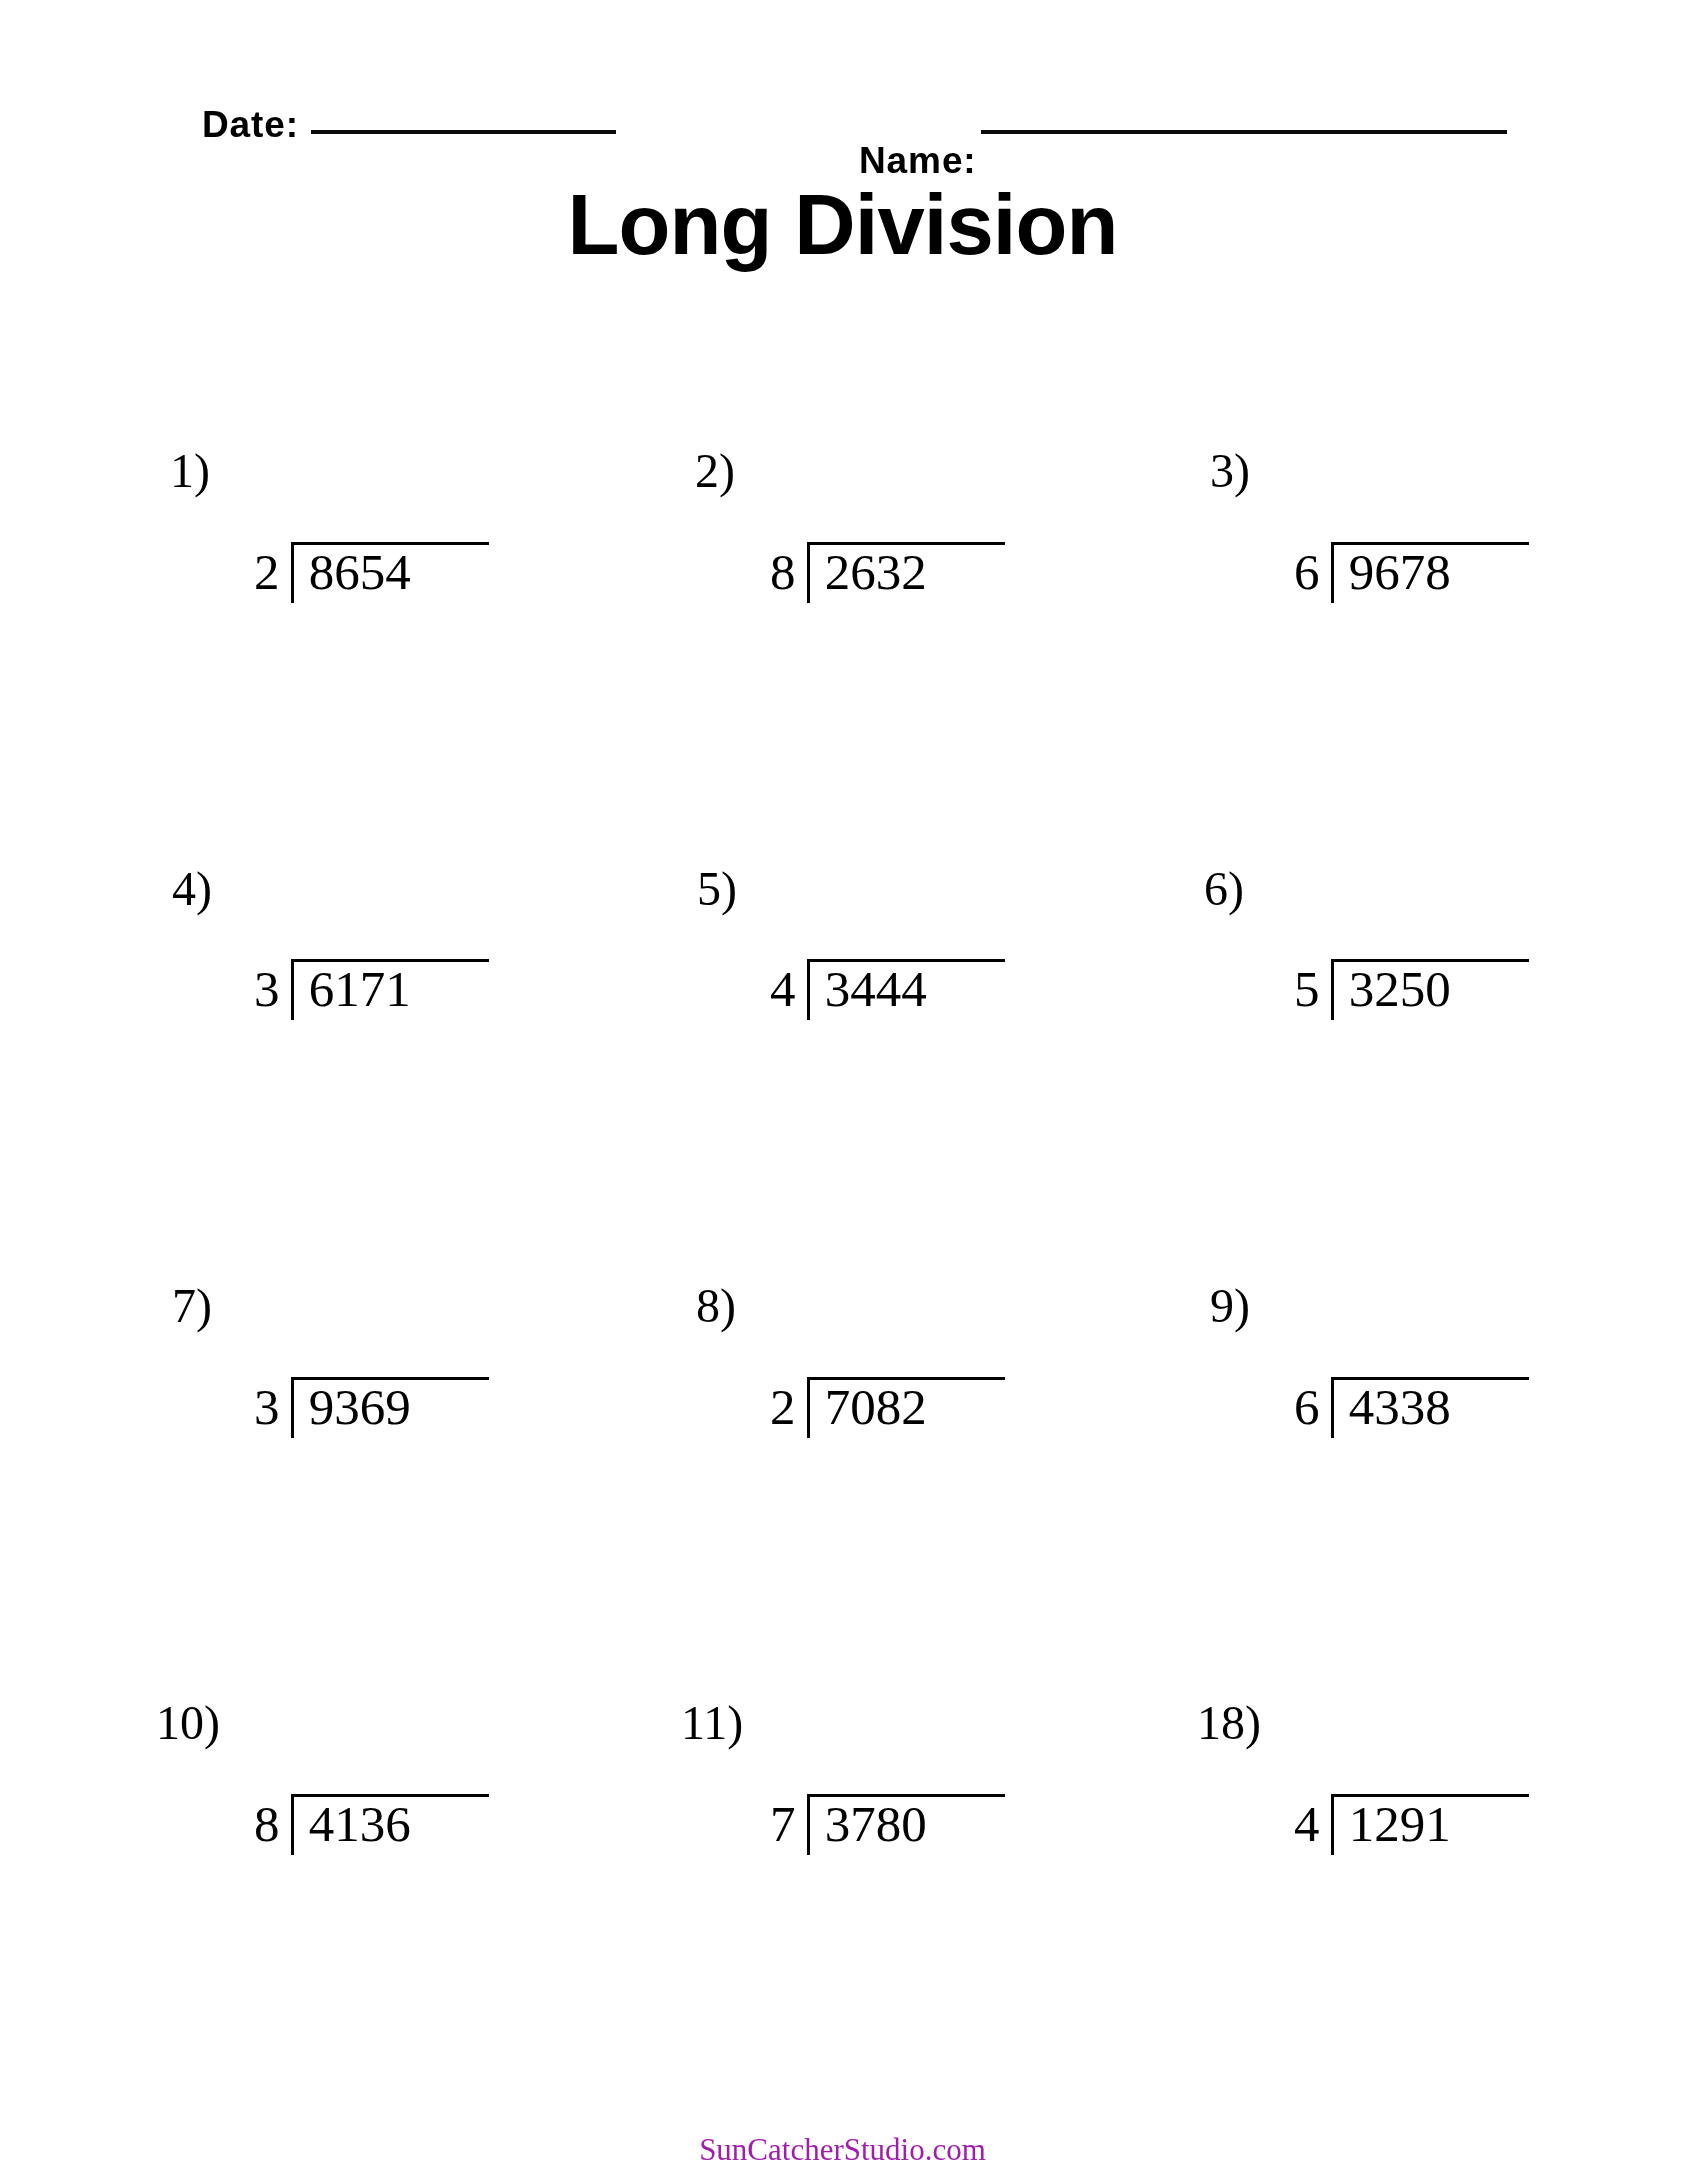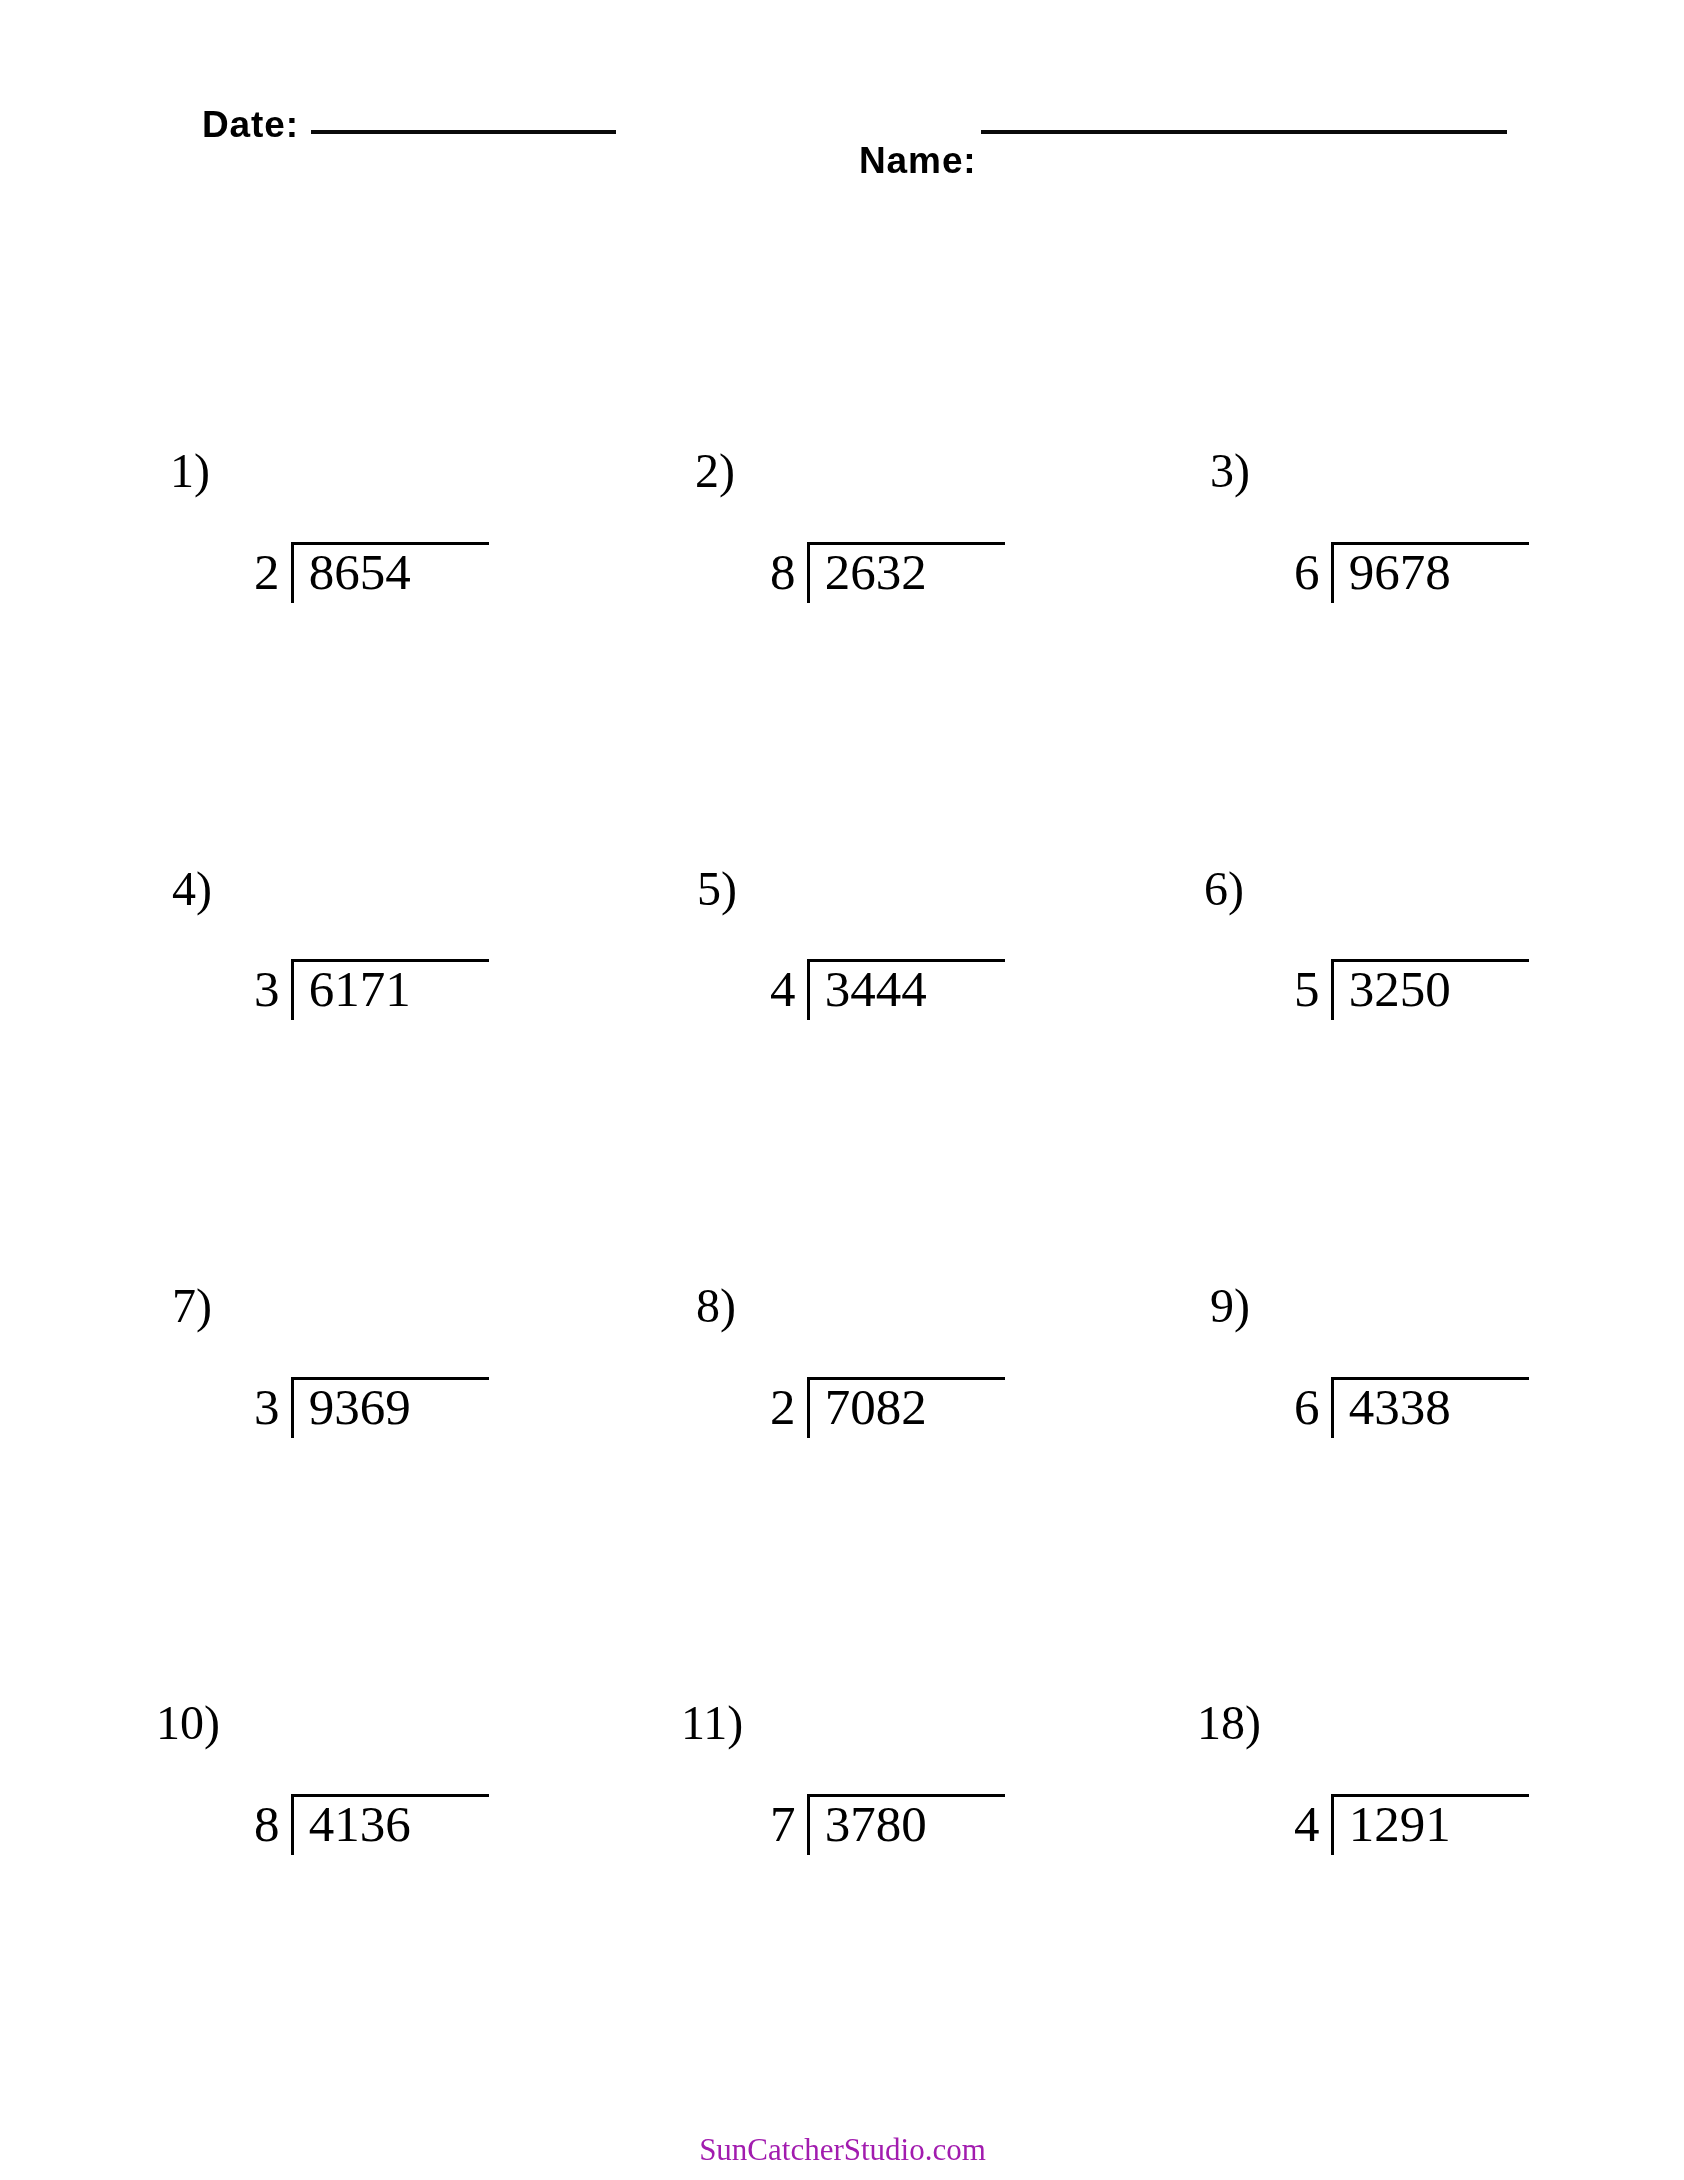--- a/index.html
+++ b/index.html
@@ -106,20 +106,21 @@
 
 <div class="page">
 
   <span class="fill-label" style="left:202px; top:106px;">Date:</span>
   <span class="fill-line" style="left:311px; top:130px; width:305px;"></span>
 
   <span class="fill-label" style="left:859px; top:106px;margin-top:36px;">Name:</span>
   <span class="fill-line" style="left:981px; top:130px; width:526px;"></span>
 
   <div class="title-row">
+    <span class="title-main">Long Division</span>
   </div>
 
   <div class="pnum" style="left:170px;  top:447px;">1)</div>
   <div class="pnum" style="left:695px;  top:447px;">2)</div>
   <div class="pnum" style="left:1210px; top:447px;">3)</div>
   <div class="pnum" style="left:172px;  top:865px;">4)</div>
   <div class="pnum" style="left:697px;  top:865px;">5)</div>
   <div class="pnum" style="left:1204px; top:865px;">6)</div>
   <div class="pnum" style="left:172px;  top:1282px;">7)</div>
   <div class="pnum" style="left:696px;  top:1282px;">8)</div>

